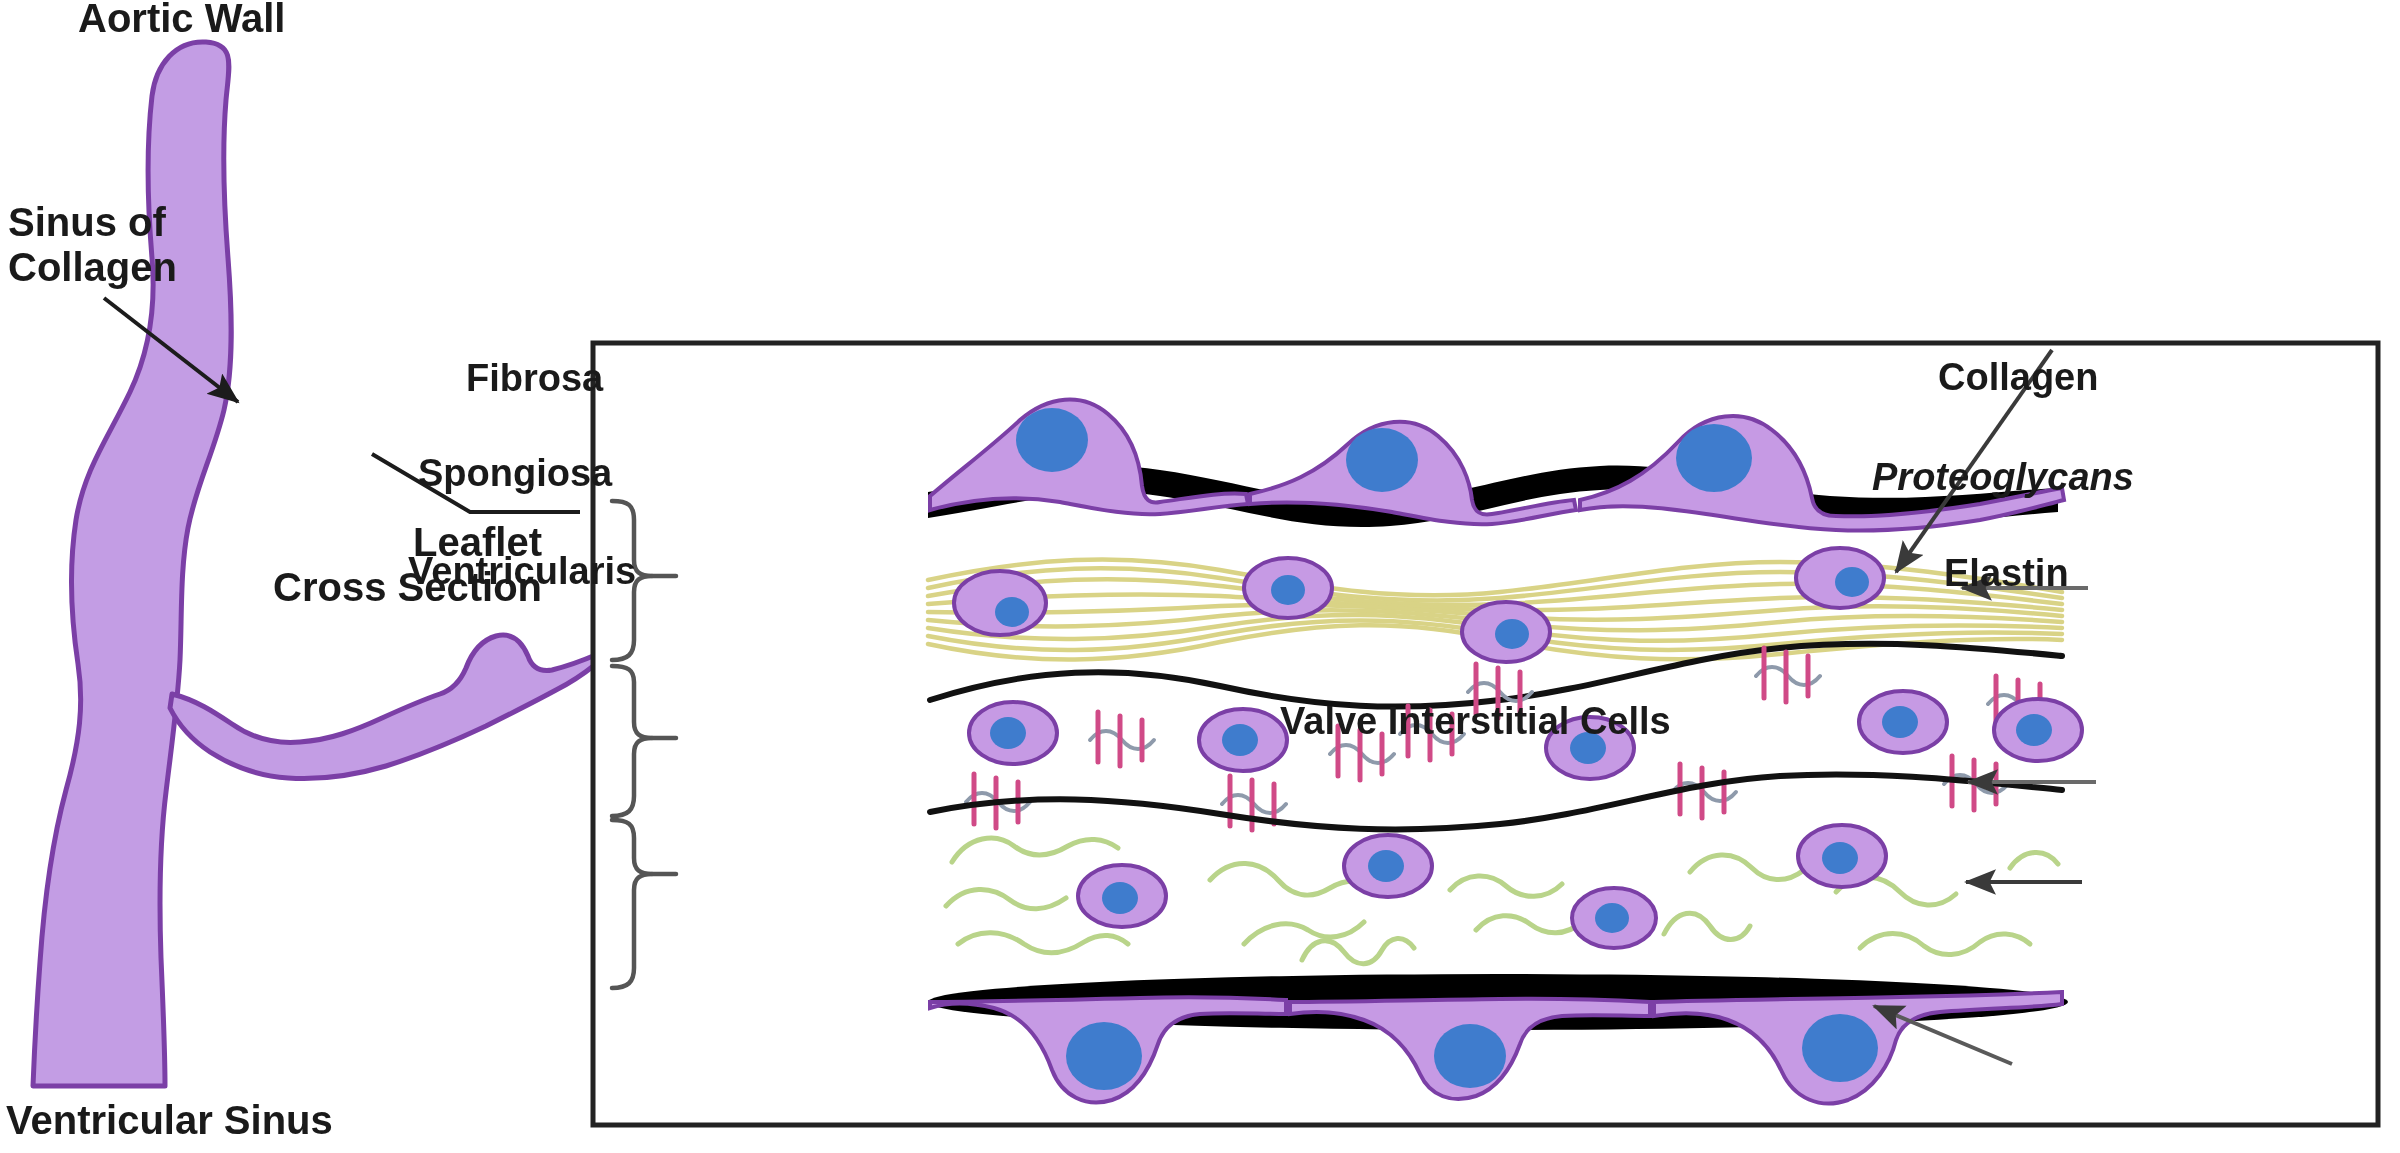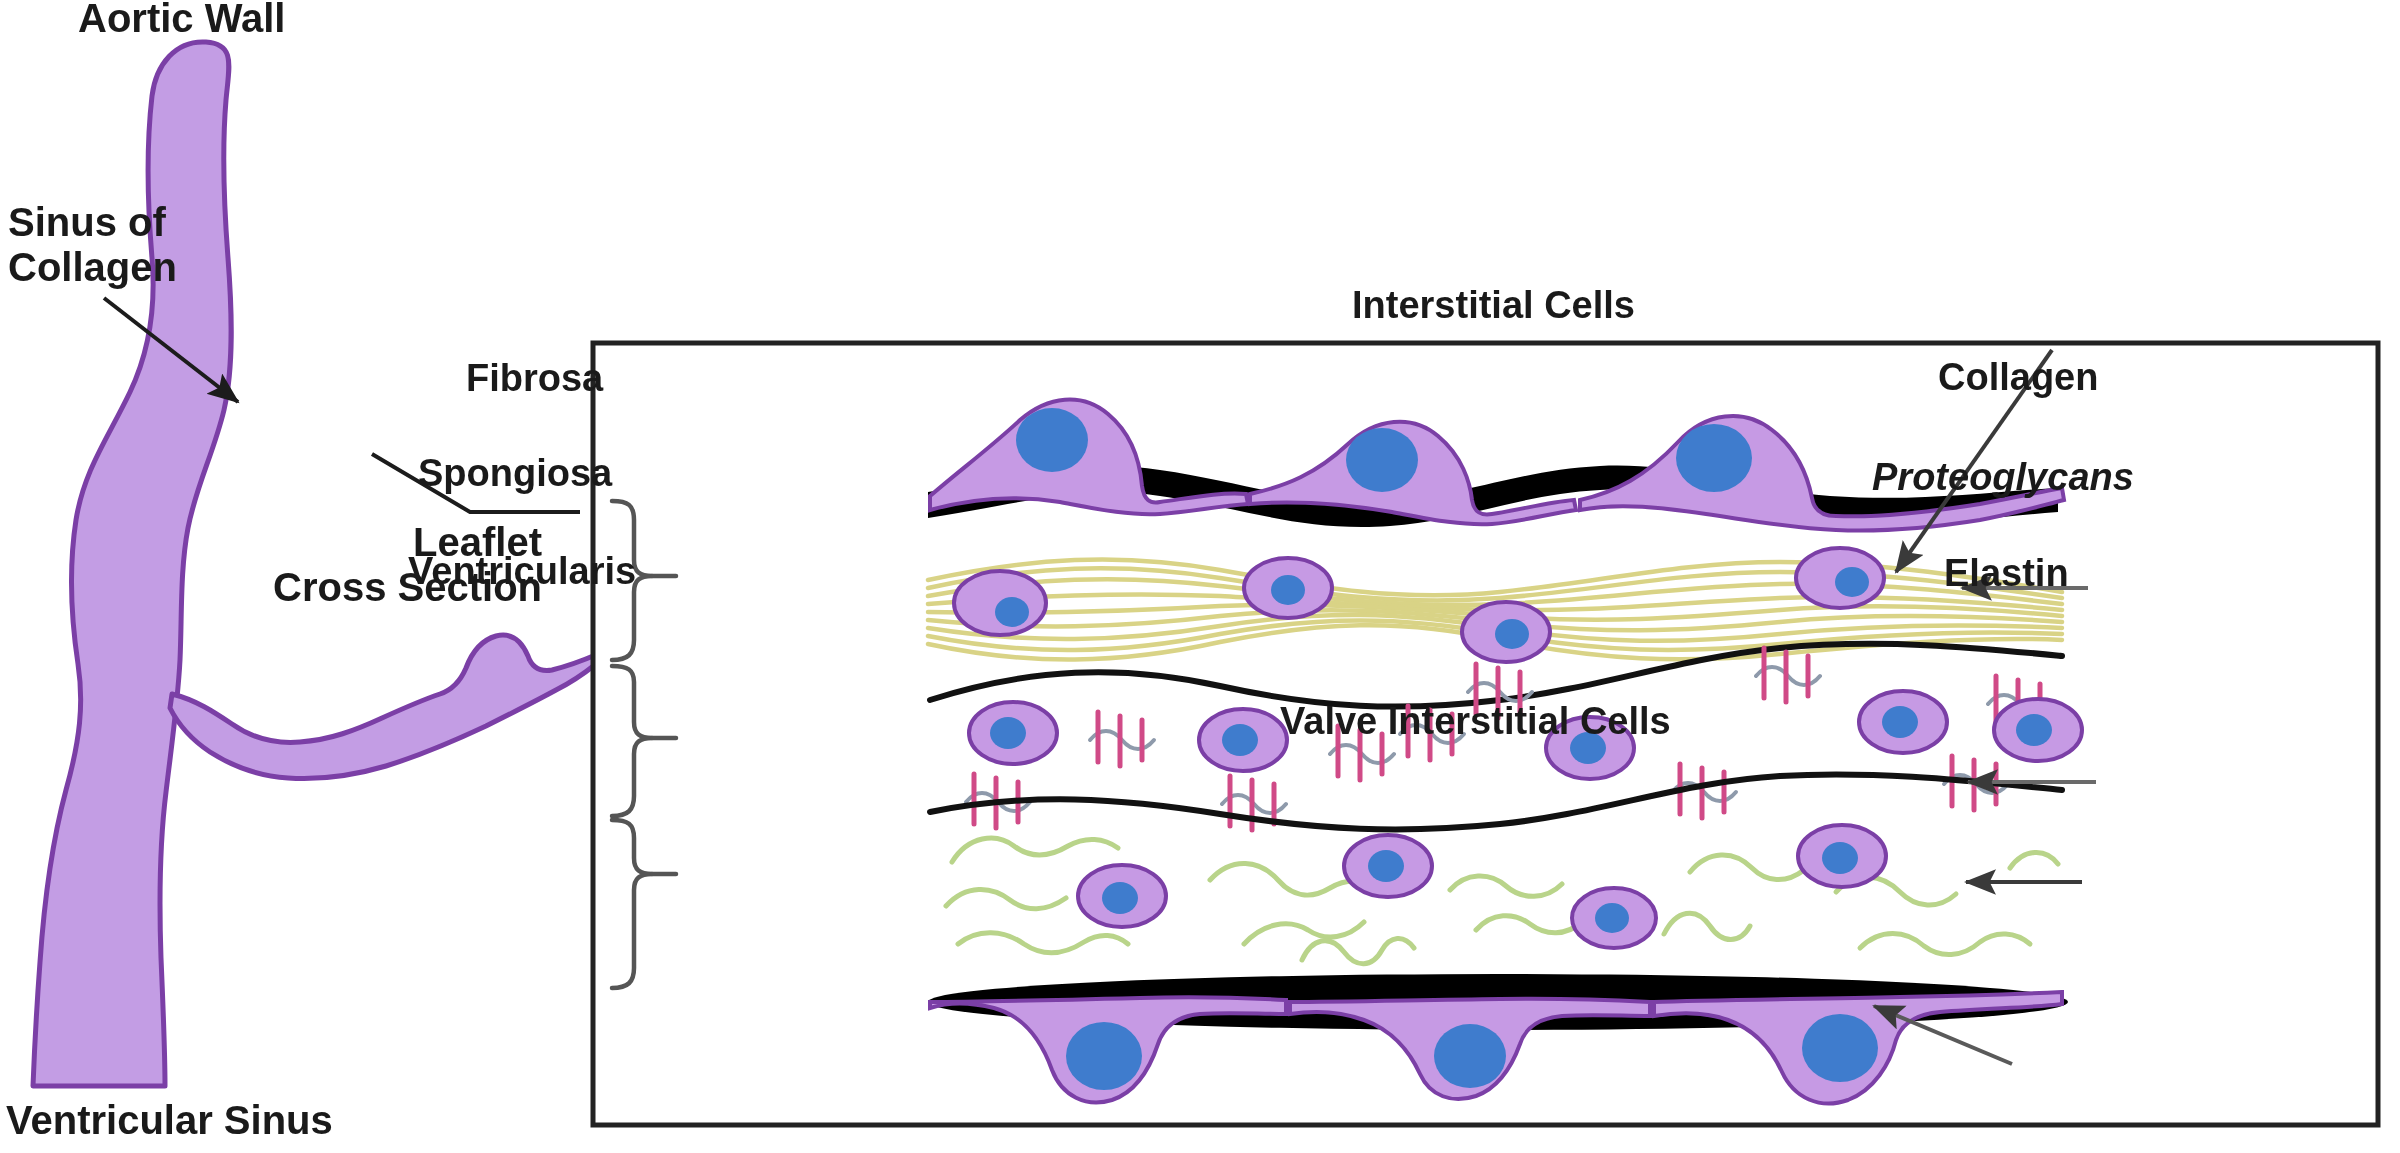--- a/index.html
+++ b/index.html
@@ -343,19 +343,18 @@
     <line x1="2088" y1="588" x2="1962" y2="588" stroke="#6a6a6a" stroke-width="4" marker-end="url(#arrowGray)"></line>
     <line x1="2096" y1="782" x2="1968" y2="782" stroke="#6a6a6a" stroke-width="4" marker-end="url(#arrowGray)"></line>
     <line x1="2082" y1="882" x2="1966" y2="882" stroke="#3a3a3a" stroke-width="4" marker-end="url(#arrowGray)"></line>
     <line x1="2012" y1="1064" x2="1874" y2="1006" stroke="#5a5a5a" stroke-width="4" marker-end="url(#arrowGray)"></line>
   </svg>
 
   <span class="lbl lbl-md" id="fibrosa-label">Fibrosa</span>
   <span class="lbl lbl-md" id="spongiosa-label">Spongiosa</span>
   <span class="lbl lbl-md" id="ventricularis-label">Ventricularis</span>
 
-  <span class="lbl lbl-md" id="interstitial-label">Interstitial Cells</span>
   <span class="lbl lbl-md" id="collagen-label">Collagen</span>
   <span class="lbl lbl-md" id="proteoglycans-label">Proteoglycans</span>
   <span class="lbl lbl-md" id="elastin-label">Elastin</span>
   <span class="lbl lbl-md" id="vec-label">Valve Interstitial Cells</span>
 
 </div>
 
 </body></html>

